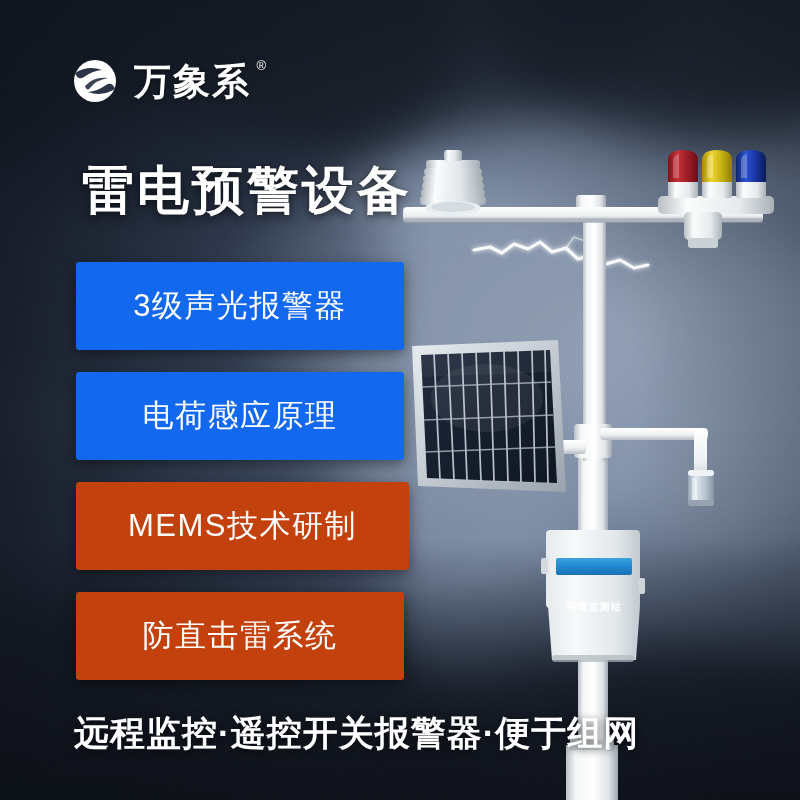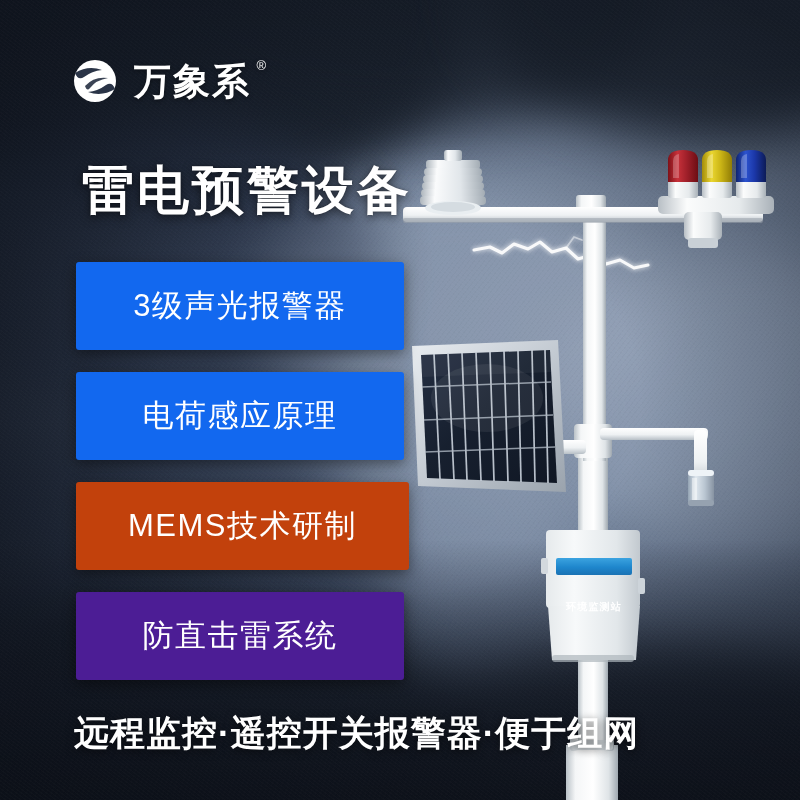--- a/index.html
+++ b/index.html
@@ -332,19 +332,19 @@
         <span class="logo-reg">®</span>
       </div>
     </div>
 
     <div class="title">雷电预警设备</div>
 
     <div class="badges">
       <div class="badge b1" style="background: rgb(18, 104, 239);">3级声光报警器</div>
       <div class="badge b2" style="background: rgb(18, 104, 239);">电荷感应原理</div>
       <div class="badge b3" style="background: #c2410c;">MEMS技术研制</div>
-      <div class="badge b4" style="background: #4c1d95;">防直击雷系统</div>
+      <div class="badge b4" style="background: #c2410c;">防直击雷系统</div>
     </div>
 
     <div class="tagline">远程监控·遥控开关报警器·便于组网</div>
   </div>
 
 </div>
 
 </body></html>

